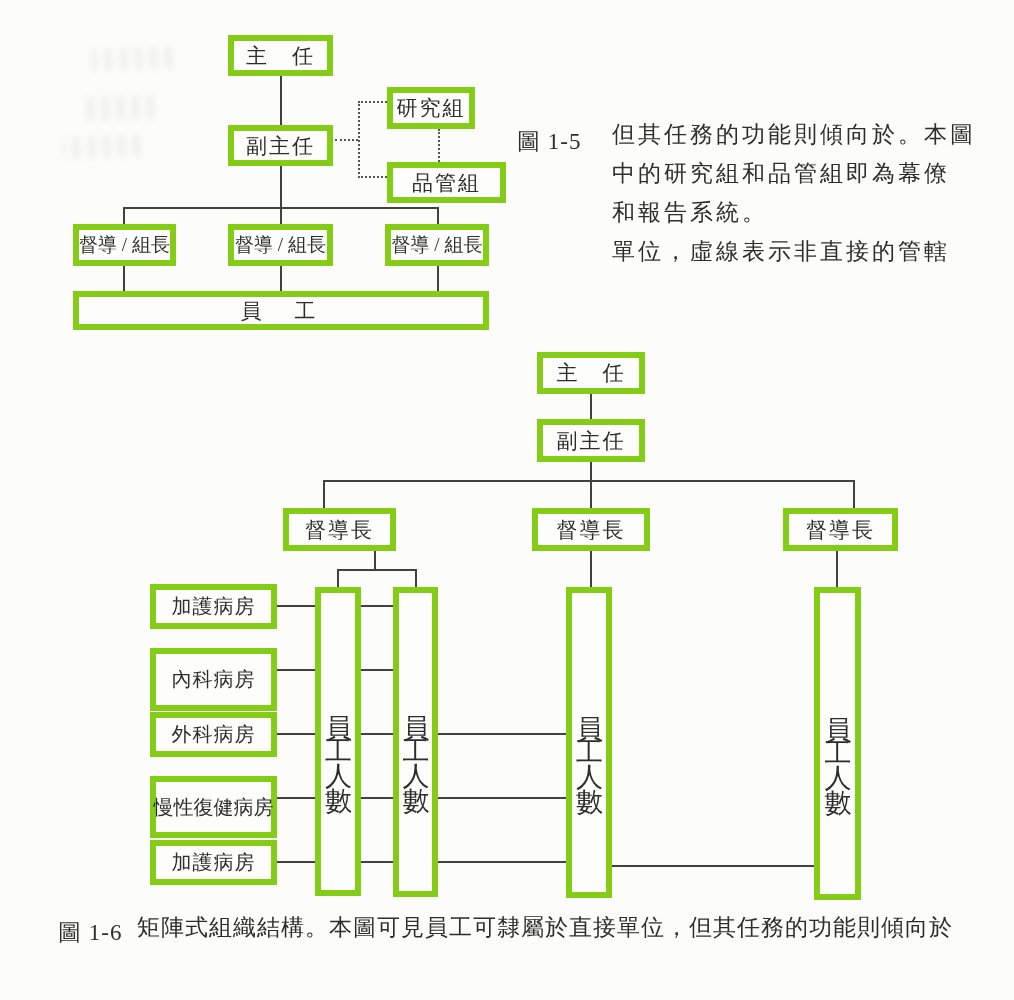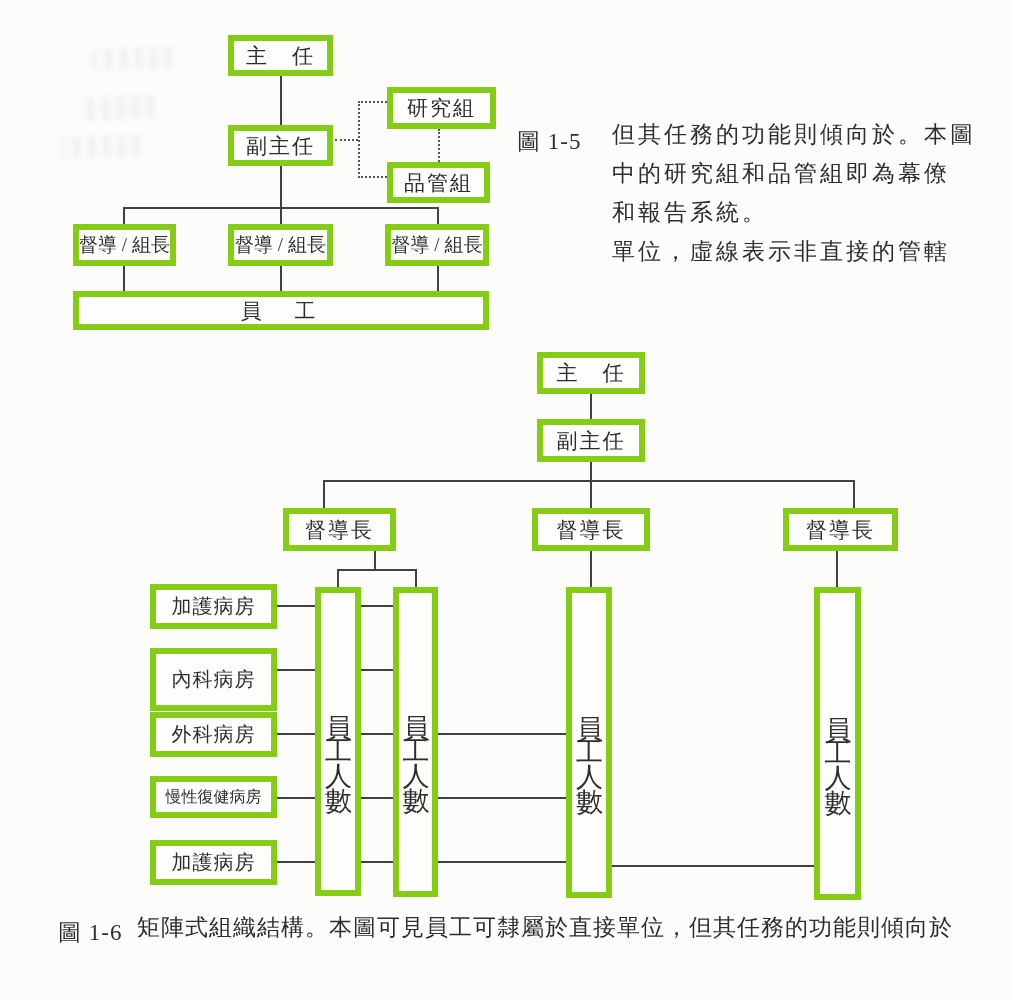--- a/index.html
+++ b/index.html
@@ -45,22 +45,22 @@
 <div class="page">
 
   <div class="bleed" style="left:92px;top:48px;width:80px;height:22px;"></div>
   <div class="bleed" style="left:82px;top:96px;width:72px;height:24px;"></div>
   <div class="bleed" style="left:62px;top:136px;width:78px;height:22px;"></div>
 
   <div>
 
     <div class="nbox" style="left:228px;top:35px;width:105px;height:41px;">主　任</div>
     <div class="nbox" style="left:228px;top:125px;width:105px;height:41px;">副主任</div>
-    <div class="nbox" style="left:387px;top:87px;width:109px;height:42px;">研究組</div>
-    <div class="nbox" style="left:387px;top:162px;width:103px;height:41px;text-align:right;">品管組</div>
+    <div class="nbox" style="left:387px;top:87px;width:88px;height:42px;">研究組</div>
+    <div class="nbox" style="left:387px;top:162px;width:119px;height:41px;text-align:right;">品管組</div>
     <div class="nbox small" style="left:73px;top:224px;width:103px;height:42px;">督導 / 組長</div>
     <div class="nbox small" style="left:228px;top:224px;width:105px;height:42px;">督導 / 組長</div>
     <div class="nbox small" style="left:385px;top:224px;width:104px;height:42px;">督導 / 組長</div>
     <div class="nbox" style="left:73px;top:291px;width:416px;height:39px;letter-spacing:6px;">員　工</div>
 
     <div class="ln v" style="left:280px;top:76px;height:49px;"></div>
     <div class="ln v" style="left:280px;top:166px;height:58px;"></div>
     <div class="ln h" style="left:123px;top:207px;width:316px;"></div>
     <div class="ln v" style="left:123px;top:207px;height:17px;"></div>
     <div class="ln v" style="left:437px;top:207px;height:17px;"></div>
@@ -100,21 +100,21 @@
     <div class="nbox vbox" style="left:566px;top:587px;width:46px;height:311px;">
       <span class="vtext">員工人數</span>
     </div>
     <div class="nbox vbox" style="left:814px;top:587px;width:47px;height:313px;">
       <span class="vtext">員工人數</span>
     </div>
 
     <div class="nbox small" style="left:150px;top:584px;width:127px;height:45px;font-size:20px;letter-spacing:1px;">加護病房</div>
     <div class="nbox small" style="left:150px;top:648px;width:127px;height:63px;font-size:20px;letter-spacing:1px;">內科病房</div>
     <div class="nbox small" style="left:150px;top:712px;width:127px;height:45px;font-size:20px;letter-spacing:1px;">外科病房</div>
-    <div class="nbox small" style="left:150px;top:776px;width:127px;height:42px;font-size:16px;letter-spacing:0;font-family:Liberation Serif, serif;">慢性復健病房</div>
+    <div class="nbox small" style="left:150px;top:776px;width:127px;height:62px;font-size:20px;letter-spacing:0;font-family:Liberation Serif, serif;">慢性復健病房</div>
     <div class="nbox small" style="left:150px;top:840px;width:127px;height:45px;font-size:20px;letter-spacing:1px;">加護病房</div>
 
     <div class="ln v" style="left:590px;top:394px;height:25px;"></div>
     <div class="ln v" style="left:590px;top:462px;height:46px;"></div>
     <div class="ln h" style="left:323px;top:480px;width:532px;"></div>
     <div class="ln v" style="left:323px;top:480px;height:28px;"></div>
     <div class="ln v" style="left:853px;top:480px;height:28px;"></div>
 
     <div class="ln v" style="left:374px;top:551px;height:20px;"></div>
     <div class="ln h" style="left:337px;top:569px;width:80px;"></div>

